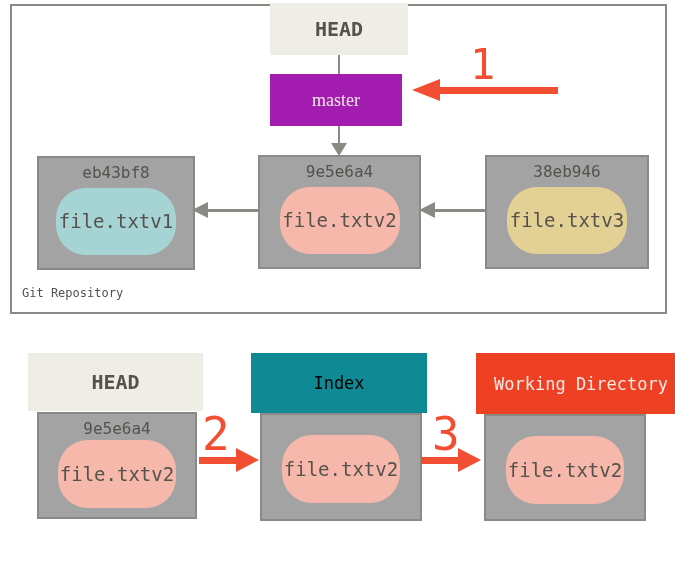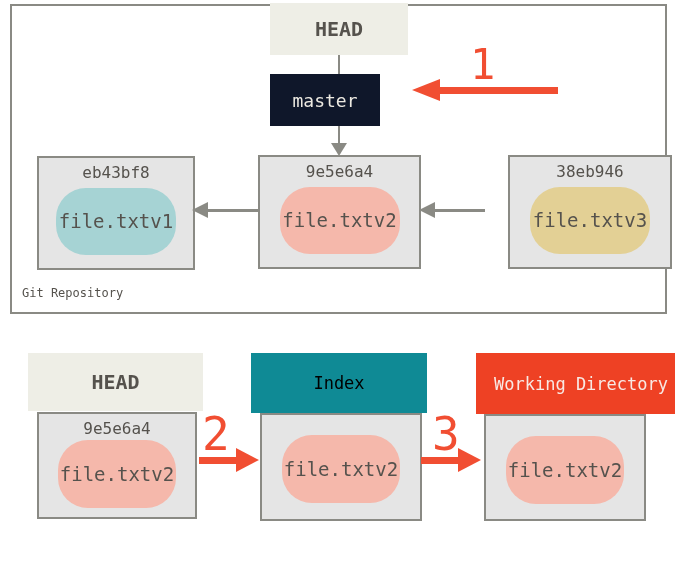--- a/index.html
+++ b/index.html
@@ -9,21 +9,21 @@
   }
   html,body{margin:0;padding:0;background:#ffffff;}
   .stage{
     position:relative;width:675px;height:572px;background:#ffffff;overflow:hidden;
     font-family:"DejaVu Sans Mono","Liberation Mono",monospace;color:var(--dark);
   }
   .mono{font-family:"DejaVu Sans Mono","Liberation Mono",monospace;}
   .outer-box{position:absolute;left:10px;top:4px;width:653px;height:306px;border:2px solid var(--gray);}
   .repo-label{position:absolute;left:22px;top:286px;font-size:12px;color:var(--dark);}
   .ref-box{position:absolute;display:flex;align-items:center;justify-content:center;text-align:center;}
-  .commit-box{position:absolute;background:#e5e5e5;border:2px solid var(--gray);}
+  .commit-box{position:absolute;background:#a3a3a3;border:2px solid var(--gray);}
   .hash{position:absolute;top:5px;left:0;right:0;text-align:center;font-size:16px;color:var(--dark);}
   .blob{
     position:absolute;left:50%;transform:translateX(-50%);
     border-radius:30px;display:flex;flex-direction:row;align-items:center;justify-content:center;
     font-size:19px;line-height:23px;color:var(--dark);
   }
   .vline{position:absolute;width:2px;background:var(--gray);}
   .hline-gray{position:absolute;height:3px;background:var(--gray);}
   .tri-left-gray{position:absolute;width:0;height:0;border-top:8px solid transparent;border-bottom:8px solid transparent;border-right:16px solid var(--gray);}
   .tri-down-gray{position:absolute;width:0;height:0;border-left:8px solid transparent;border-right:8px solid transparent;border-top:13px solid var(--gray);}
@@ -45,21 +45,21 @@
 
 <div class="stage">
 
   <div class="outer-box"></div>
   <div class="repo-label mono">Git Repository</div>
 
   <div class="ref-box hdr-light" style="left: 270px; top: 3px; width: 138px; height: 52px; background: rgb(238, 238, 230);">HEAD</div>
 
   <div class="vline" style="left:338px;top:55px;height:19px;"></div>
 
-  <div class="ref-box hdr-dark-text" style="left: 270px; top: 74px; width: 110px; height: 52px; background: #0f172a;">master</div>
+  <div class="ref-box hdr-dark-text" style="left: 270px; top: 74px; width: 132px; height: 52px; background: #a21caf; font-family: Liberation Serif, serif;">master</div>
 
   <div class="vline" style="left:338px;top:126px;height:18px;"></div>
   <div class="tri-down-gray" style="left:331px;top:143px;"></div>
 
   <div class="tri-left-red" style="left:412px;top:79px;"></div>
   <div class="red-shaft" style="left:440px;top:87px;width:118px;height:7px;"></div>
   <div class="step-num" style="left:470px;top:40px;font-size:42px;">1</div>
 
   <div class="commit-box" style="left:37px;top:156px;width:154px;height:110px;">
     <div class="hash">eb43bf8</div>
@@ -70,21 +70,21 @@
   </div>
 
   <div class="commit-box" style="left:258px;top:155px;width:159px;height:110px;">
     <div class="hash">9e5e6a4</div>
     <div class="blob" style="top: 30px; width: 120px; height: 67px; background: rgb(245, 184, 171);">
       <span>file.txt</span>
       <span>v2</span>
     </div>
   </div>
 
-  <div class="commit-box" style="left:485px;top:155px;width:160px;height:110px;margin-left:23px;">
+  <div class="commit-box" style="left:485px;top:155px;width:160px;height:110px;">
     <div class="hash">38eb946</div>
     <div class="blob" style="top: 30px; width: 120px; height: 67px; background: rgb(227, 208, 149);">
       <span>file.txt</span>
       <span>v3</span>
     </div>
   </div>
 
   <div class="tri-left-gray" style="left:192px;top:202px;"></div>
   <div class="hline-gray" style="left:208px;top:209px;width:50px;"></div>
 

